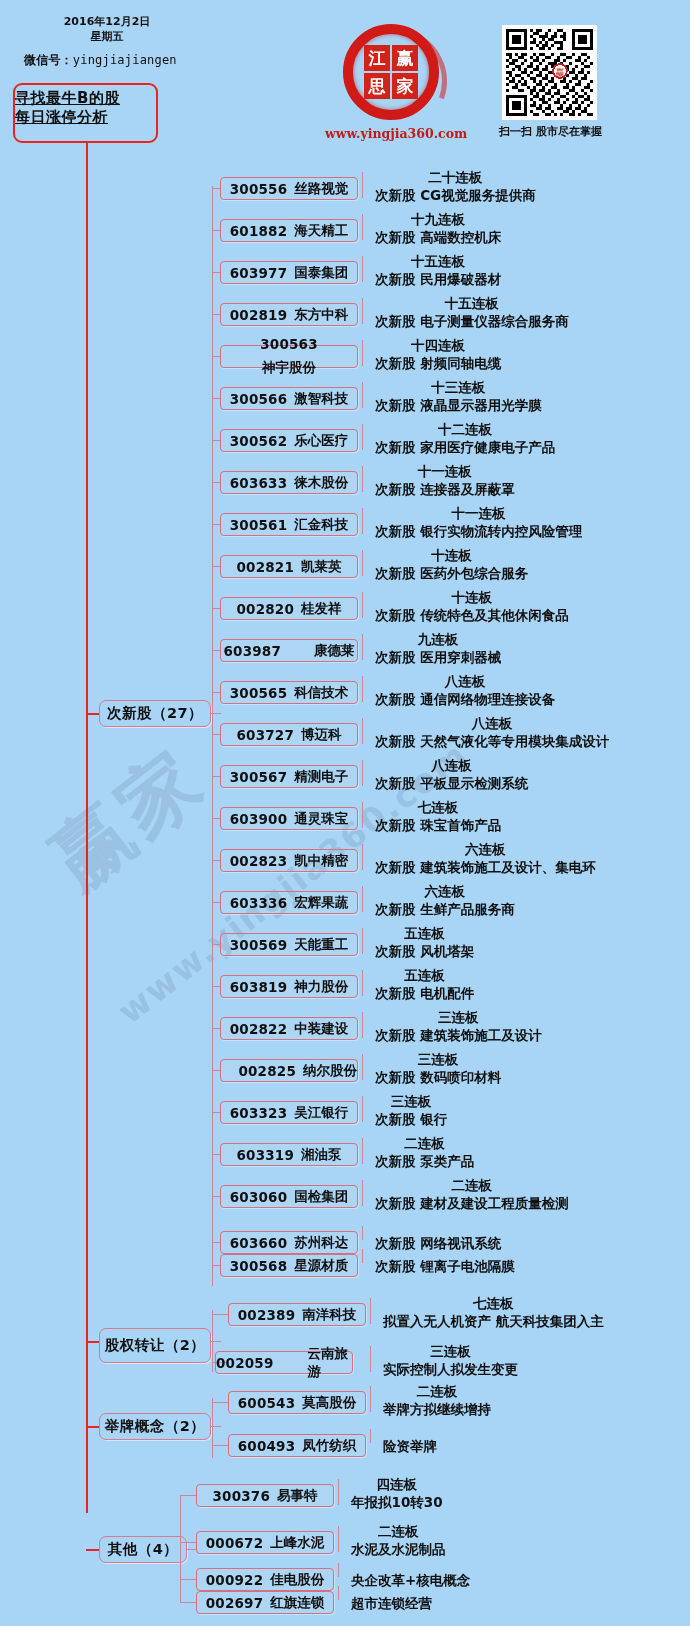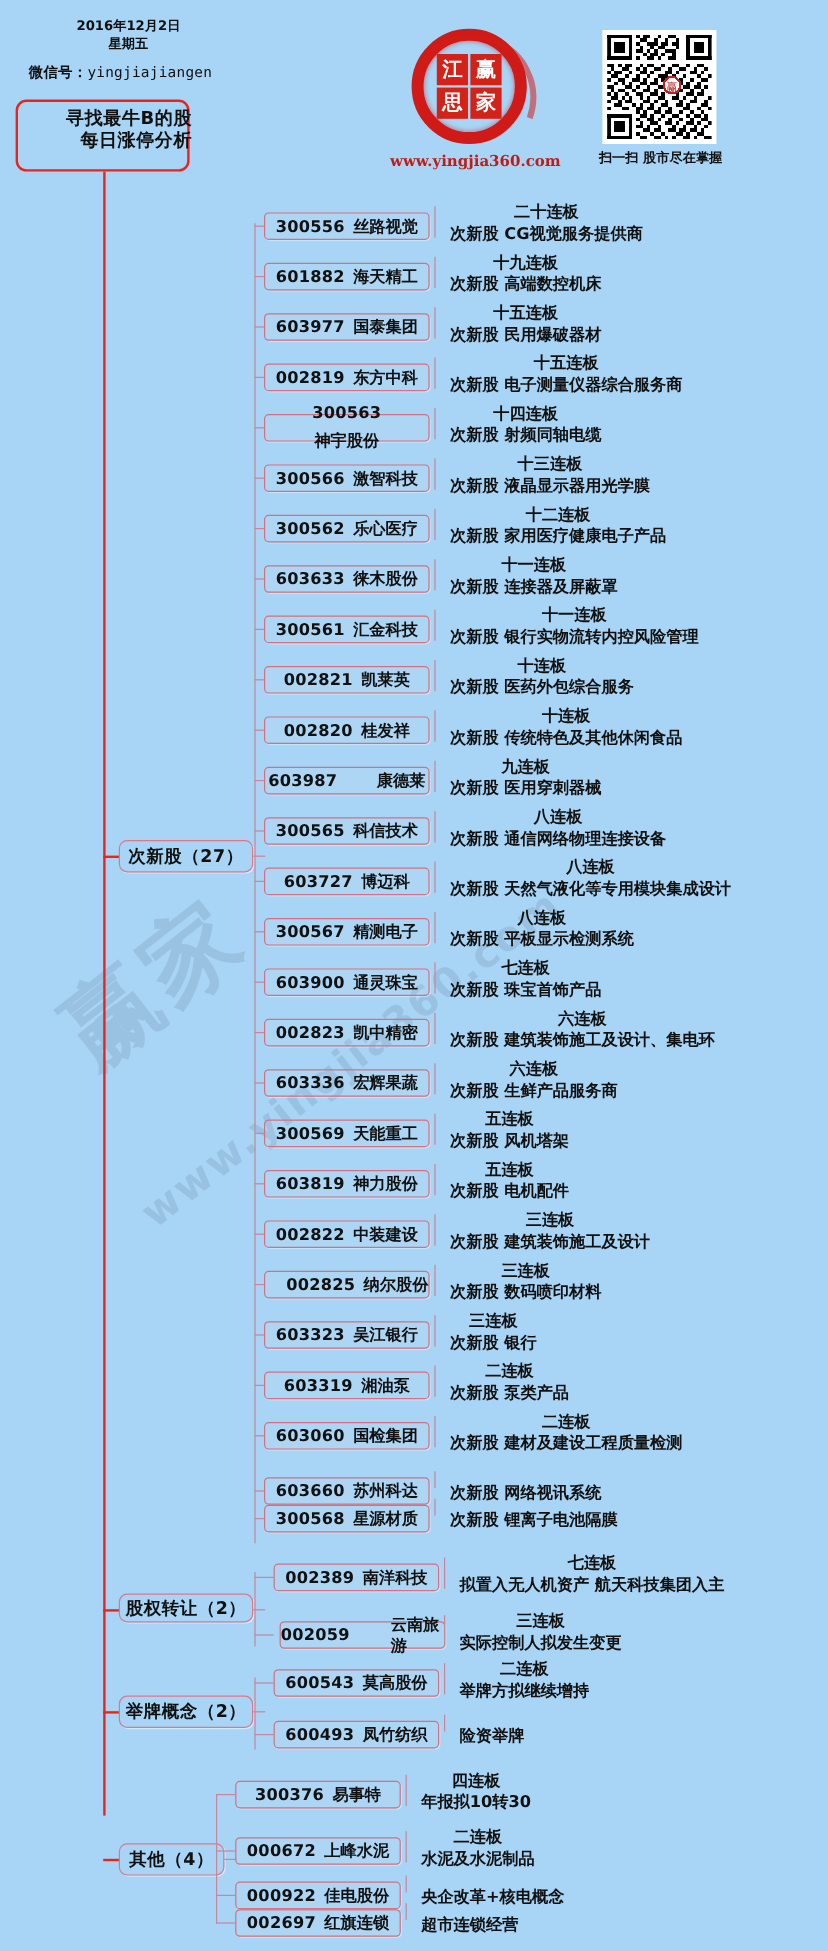--- a/index.html
+++ b/index.html
@@ -21,22 +21,22 @@
   .hdr-date{position:absolute;left:47px;top:14px;font-size:11px;color:#111;font-weight:bold;line-height:15px;text-align:center;width:120px;}
   .hdr-wechat{position:absolute;left:24px;top:52px;font-size:12px;color:#111;font-weight:bold;letter-spacing:.2px;}
   .hdr-wechat .mono{font-family:"DejaVu Sans Mono","Liberation Mono",monospace;font-weight:normal;}
 
   .title-box{
     position:absolute;left:13px;top:83px;width:145px;height:60px;
     border:2.5px solid #e8251d;border-radius:9px;
     box-sizing:border-box;
   }
   .title-box .t{
-    position:absolute;left:0;top:4px;width:145px;text-align:right;
-    font-size:15px;font-weight:bold;color:#111;line-height:19px;letter-spacing:.5px;
+    position:absolute;left:0;top:4px;width:145px;text-align:left;
+    font-size:15px;font-weight:bold;color:#111;line-height:19px;letter-spacing:.5px;text-decoration:underline;
   }
 
   
   .logo{position:absolute;left:337px;top:22px;width:112px;height:100px;}
   .logo .ring{
     position:absolute;left:6px;top:2px;width:96px;height:96px;border-radius:50%;
     border:10px solid #cf1a17;box-sizing:border-box;
     box-shadow:0 0 4px rgba(200,20,20,.6) inset;
   }
   .logo .ring:after{
@@ -352,21 +352,21 @@
   <div class="vline" style="left:86px;top:143px;height:1370px;"></div>
 
   <div class="hline" style="left:86px;top:713px;width:14px;"></div>
   <div class="hline" style="left:86px;top:1341px;width:14px;"></div>
   <div class="hline" style="left:86px;top:1426px;width:14px;"></div>
   <div class="hline" style="left:86px;top:1549px;width:14px;"></div>
 
   <div class="cat" style="left:99px;top:700px;width:112px;height:27px;">
     <span>次新股（27）</span>
   </div>
-  <div class="cat" style="left:99px;top:1328px;width:112px;height:24px;">
+  <div class="cat" style="left:99px;top:1328px;width:112px;height:35px;">
     <span>股权转让（2）</span>
   </div>
   <div class="cat" style="left:99px;top:1413px;width:112px;height:27px;">
     <span>举牌概念（2）</span>
   </div>
   <div class="cat" style="left:99px;top:1536px;width:88px;height:27px;">
     <span>其他（4）</span>
   </div>
 
   <div class="vline-thin" style="left:212px;top:186px;height:1100px;"></div>
@@ -648,21 +648,21 @@
       <div class="stk" style="left:228px;top:1303px;">
         <span class="code">002389</span>
         <span>南洋科技</span>
       </div>
       <div class="brk" style="left:370px;top:1298px;height:26px;"></div>
       <div class="desc" style="left:383px;top:1294px;">
         <span class="l1">七连板</span>
         <span class="l2">拟置入无人机资产  航天科技集团入主</span>
       </div>
       <div class="hline-thin" style="left:212px;top:1362px;width:16px;"></div>
-      <div class="stk" style="left:233px;top:1351px;gap:34px;">
+      <div class="stk" style="left:215px;top:1351px;gap:34px;">
         <span class="code">002059</span>
         <span>云南旅游</span>
       </div>
       <div class="brk" style="left:370px;top:1346px;height:26px;"></div>
       <div class="desc" style="left:383px;top:1342px;">
         <span class="l1">三连板</span>
         <span class="l2">实际控制人拟发生变更</span>
       </div>
       <div class="hline-thin" style="left:212px;top:1402px;width:16px;"></div>
       <div class="stk" style="left:228px;top:1391px;">

